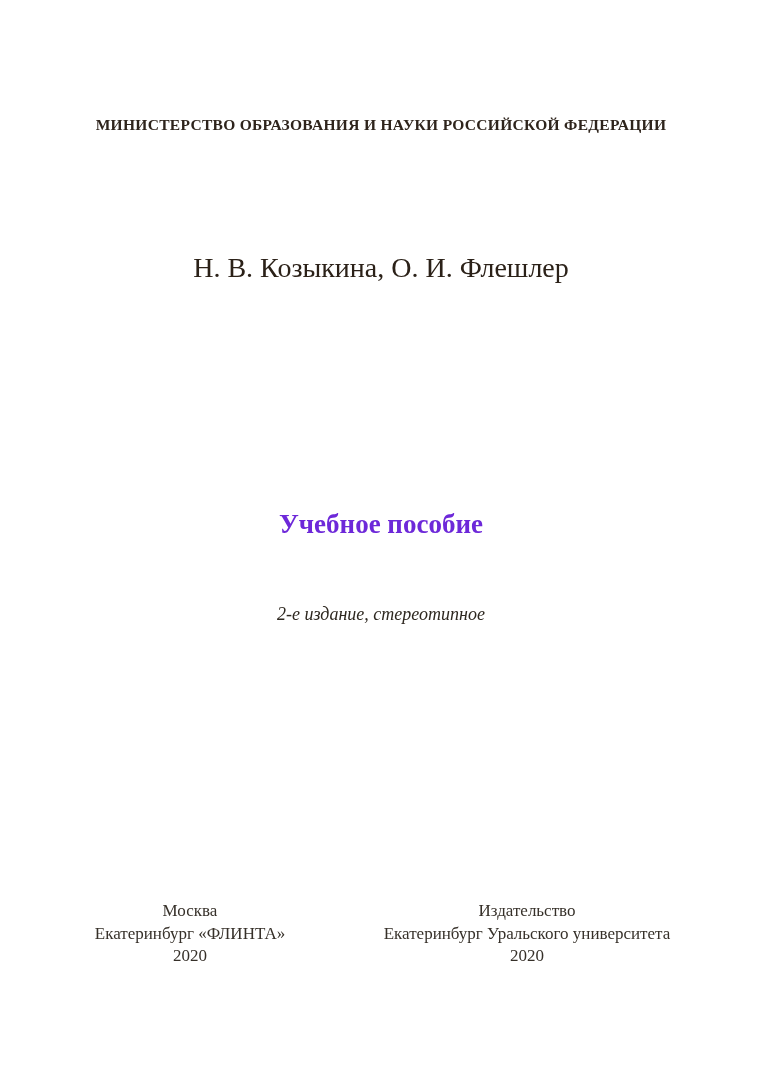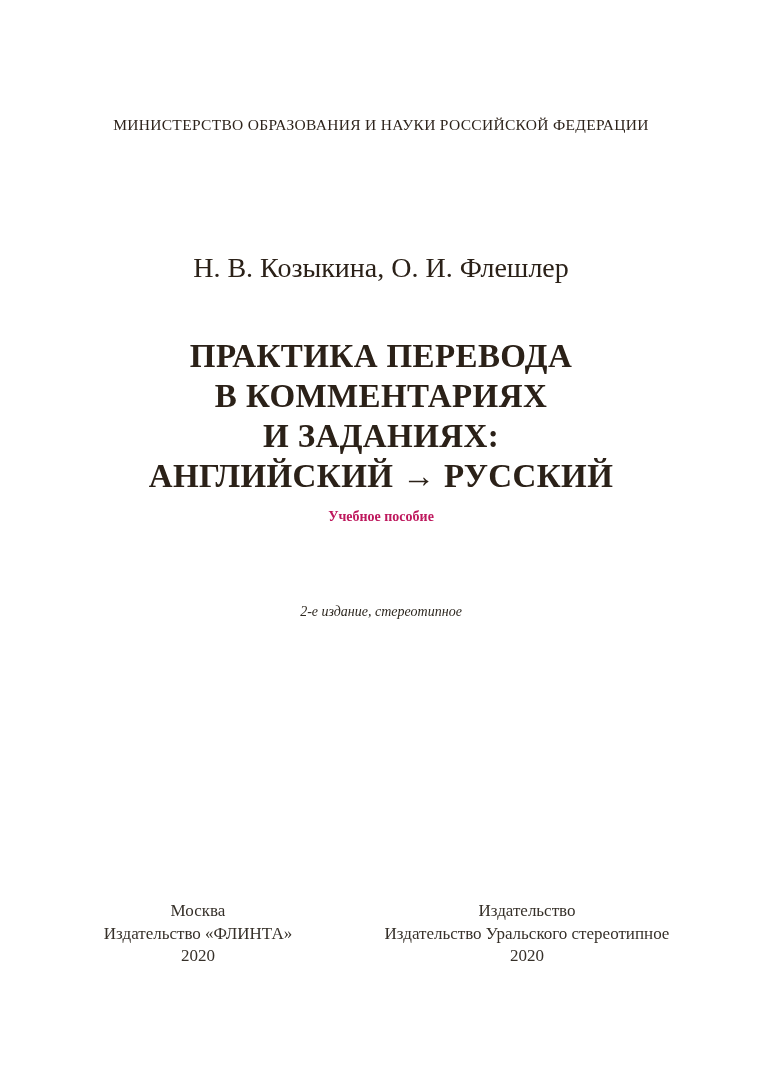--- a/index.html
+++ b/index.html
@@ -17,21 +17,21 @@
     overflow: hidden;
   }
   .centered {
     position: absolute;
     left: 0;
     width: 100%;
     text-align: center;
   }
   .header-block {
     top: 114px;
-    font-weight: normal;
+    font-weight: bold;
     font-size: 15.5px;
     letter-spacing: 0.3px;
     line-height: 22px;
     color: #2e241c;
   }
   .header-line-1 {
     margin-bottom: 4px;
   }
   .authors-line {
     top: 252px;
@@ -43,79 +43,73 @@
     top: 336px;
     font-weight: bold;
     font-size: 33px;
     line-height: 40px;
     letter-spacing: 0.4px;
     color: #2b2118;
   }
   .subtitle-line {
     top: 509px;
     font-weight: bold;
-    font-size: 14px;
-    color: #be185d;
+    font-size: 27px;
+    color: #6d28d9;
   }
   .edition-line {
     top: 604px;
     font-style: italic;
-    font-size: 14px;
+    font-size: 18px;
     color: #2e2820;
   }
   .imprint-row {
     position: absolute;
     top: 900px;
     left: 0;
     width: 100%;
   }
   .imprint-col {
     position: absolute;
     text-align: center;
     font-size: 17px;
     line-height: 22.5px;
     color: #363029;
   }
   .imprint-left {
-    left: 48px;
+    left: 40px;
     width: 300px;
   }
   .imprint-right {
     left: 357px;
     width: 340px;
   }
 </style>
 </head>
 <body>
 
 <div class="page">
 
   <div class="centered header-block">
     <div class="header-line-1">МИНИСТЕРСТВО ОБРАЗОВАНИЯ И НАУКИ РОССИЙСКОЙ ФЕДЕРАЦИИ</div>
   </div>
 
   <div class="centered authors-line">Н. В. Козыкина, О. И. Флешлер</div>
 
-  <div class="centered title-block">
-    <div>ПРАКТИКА ПЕРЕВОДА</div>
-    <div>В КОММЕНТАРИЯХ</div>
-    <div>И ЗАДАНИЯХ:</div>
-    <div>АНГЛИЙСКИЙ → РУССКИЙ</div>
-  </div>
 
   <div class="centered subtitle-line">Учебное пособие</div>
 
   <div class="centered edition-line">2-е издание, стереотипное</div>
 
   <div class="imprint-row">
     <div class="imprint-col imprint-left">
       <div>Москва</div>
-      <div>Издательство «ФЛИНТА»</div>
+      <div>Екатеринбург «ФЛИНТА»</div>
       <div>2020</div>
     </div>
     <div class="imprint-col imprint-right">
       <div>Издательство</div>
-      <div>Издательство Уральского стереотипное</div>
+      <div>Екатеринбург Уральского университета</div>
       <div>2020</div>
     </div>
   </div>
 
 </div>
 
 </body></html>

